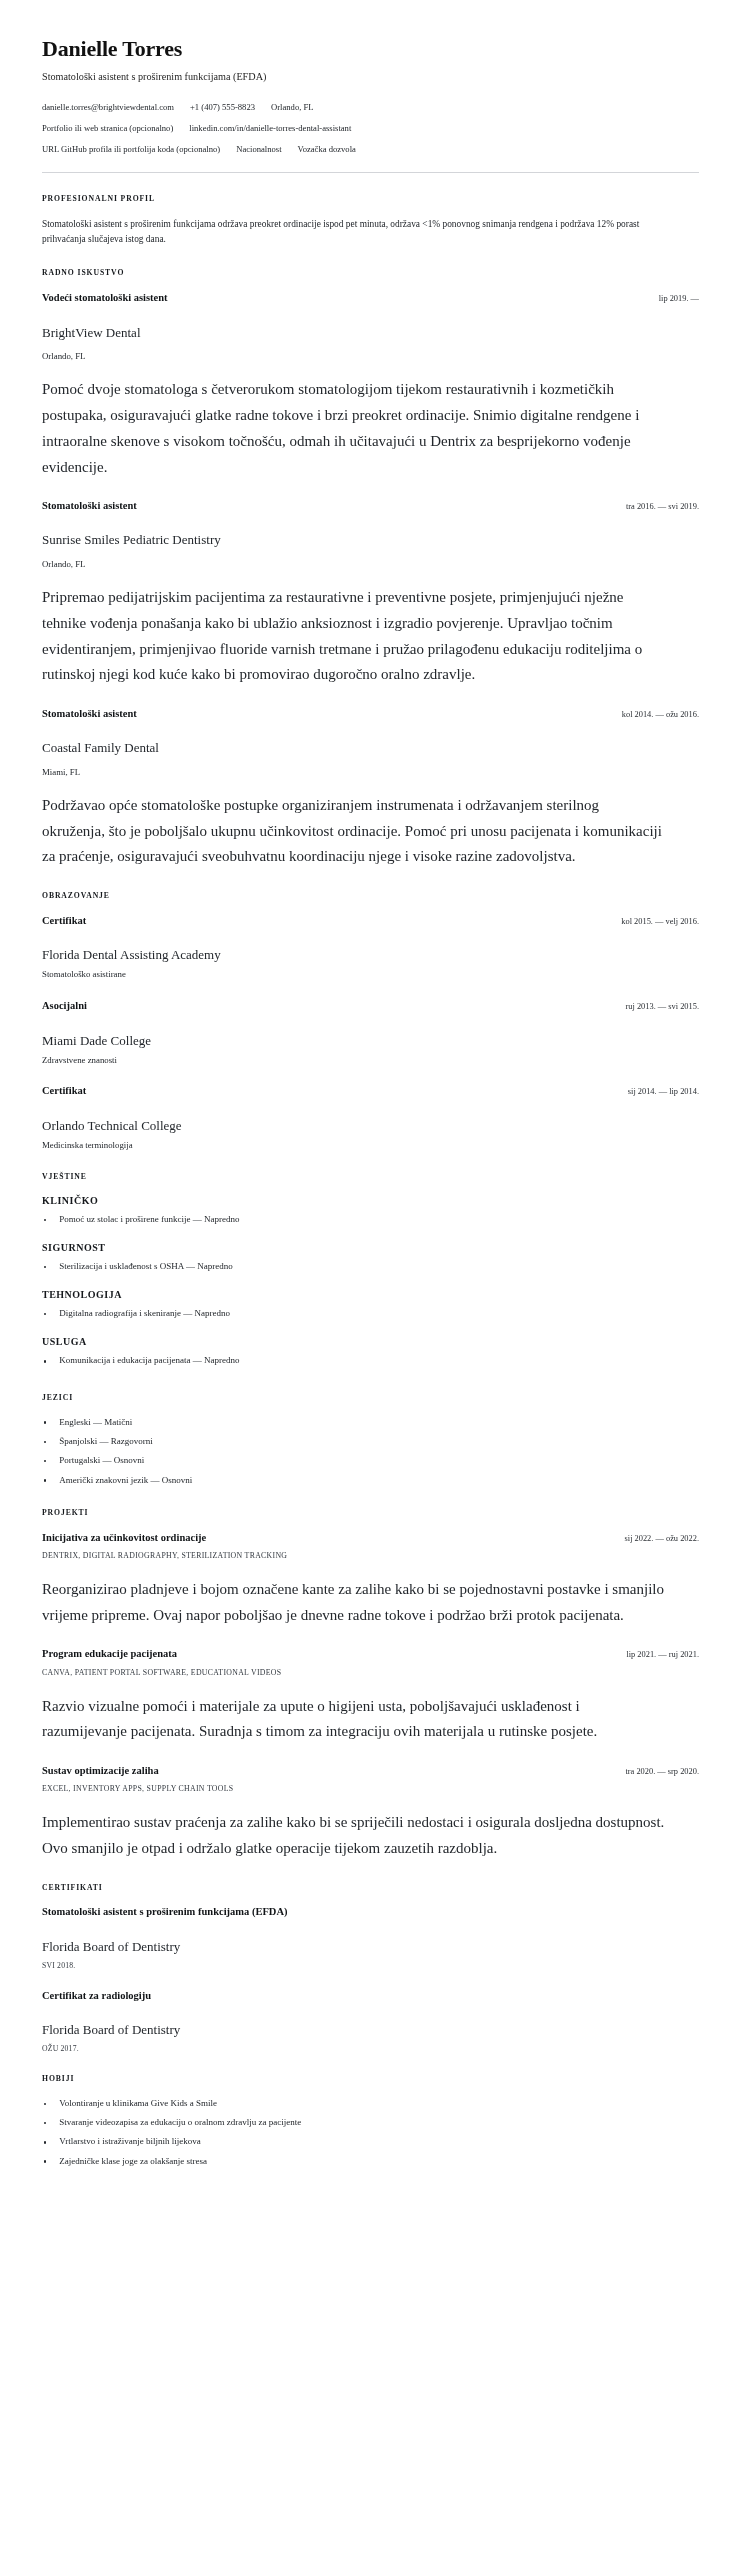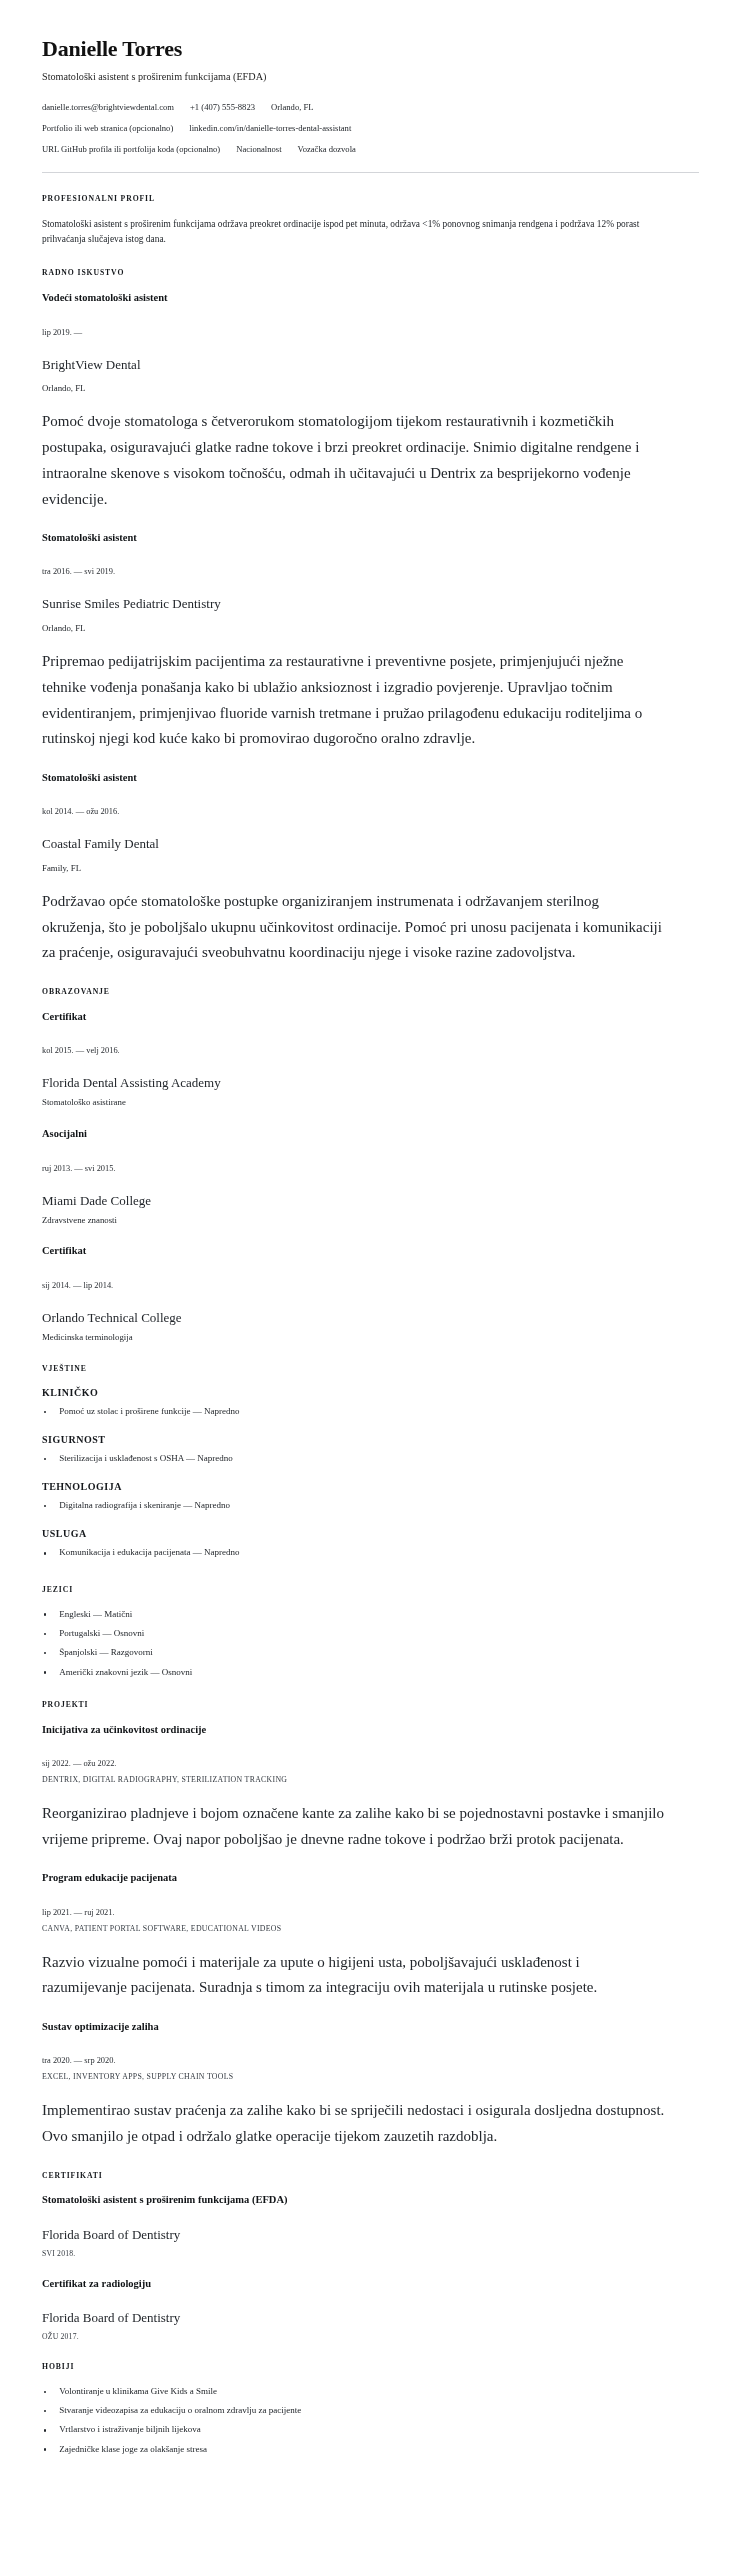--- a/index.html
+++ b/index.html
@@ -68,22 +68,21 @@
     max-width: 623px;
   }
 
   
   .entry { margin-bottom: 18.5px; }
   .entry:last-child { margin-bottom: 0; }
   .entry-head {
     display: flex;
     justify-content: space-between;
     align-items: baseline;
-    gap: 23px;
-    flex-direction: column;
+    gap: 7px;
   }
   .entry-title {
     font-size: 10.5px;
     font-weight: 700;
     color: #111417;
     line-height: 1.3;
     margin: 0;
   }
   .entry-date {
     font-size: 8.4px;
@@ -228,21 +227,21 @@
       <p class="entry-loc">Orlando, FL</p>
       <p class="entry-desc">Pripremao pedijatrijskim pacijentima za restaurativne i preventivne posjete, primjenjujući nježne tehnike vođenja ponašanja kako bi ublažio anksioznost i izgradio povjerenje. Upravljao točnim evidentiranjem, primjenjivao fluoride varnish tretmane i pružao prilagođenu edukaciju roditeljima o rutinskoj njegi kod kuće kako bi promovirao dugoročno oralno zdravlje.</p>
     </div>
 
     <div class="entry">
       <div class="entry-head">
         <h3 class="entry-title">Stomatološki asistent</h3>
         <span class="entry-date">kol 2014. — ožu 2016.</span>
       </div>
       <p class="entry-org">Coastal Family Dental</p>
-      <p class="entry-loc">Family, FL</p>
+      <p class="entry-loc">Miami, FL</p>
       <p class="entry-desc">Podržavao opće stomatološke postupke organiziranjem instrumenata i održavanjem sterilnog okruženja, što je poboljšalo ukupnu učinkovitost ordinacije. Pomoć pri unosu pacijenata i komunikaciji za praćenje, osiguravajući sveobuhvatnu koordinaciju njege i visoke razine zadovoljstva.</p>
     </div>
   </section>
 
   <section class="section">
     <h2 class="section-title">OBRAZOVANJE</h2>
 
     <div class="entry">
       <div class="entry-head">
         <h3 class="entry-title">Certifikat</h3>
@@ -300,22 +299,22 @@
       <ul class="bullets">
         <li>Komunikacija i edukacija pacijenata — Napredno</li>
       </ul>
     </div>
   </section>
 
   <section class="section sec-gap-lang">
     <h2 class="section-title">JEZICI</h2>
     <ul class="bullets">
       <li>Engleski — Matični</li>
+      <li>Španjolski — Razgovorni</li>
       <li>Portugalski — Osnovni</li>
-      <li>Španjolski — Razgovorni</li>
       <li>Američki znakovni jezik — Osnovni</li>
     </ul>
   </section>
 
   <section class="section">
     <h2 class="section-title">PROJEKTI</h2>
 
     <div class="entry">
       <div class="entry-head">
         <h3 class="entry-title">Inicijativa za učinkovitost ordinacije</h3>

